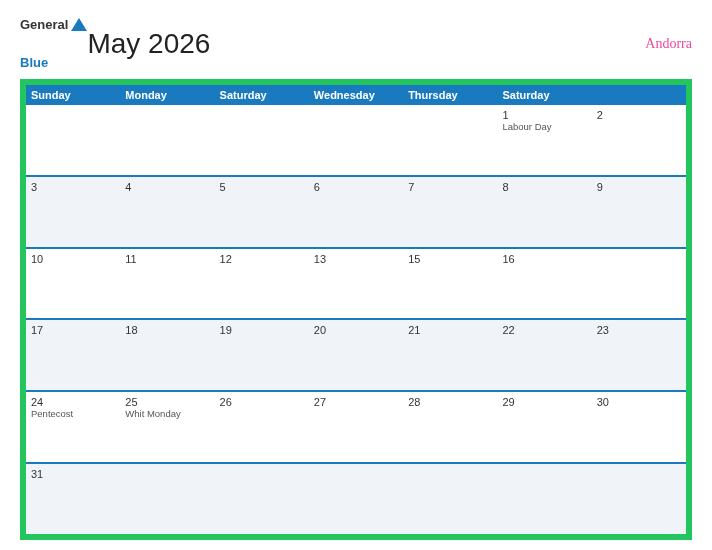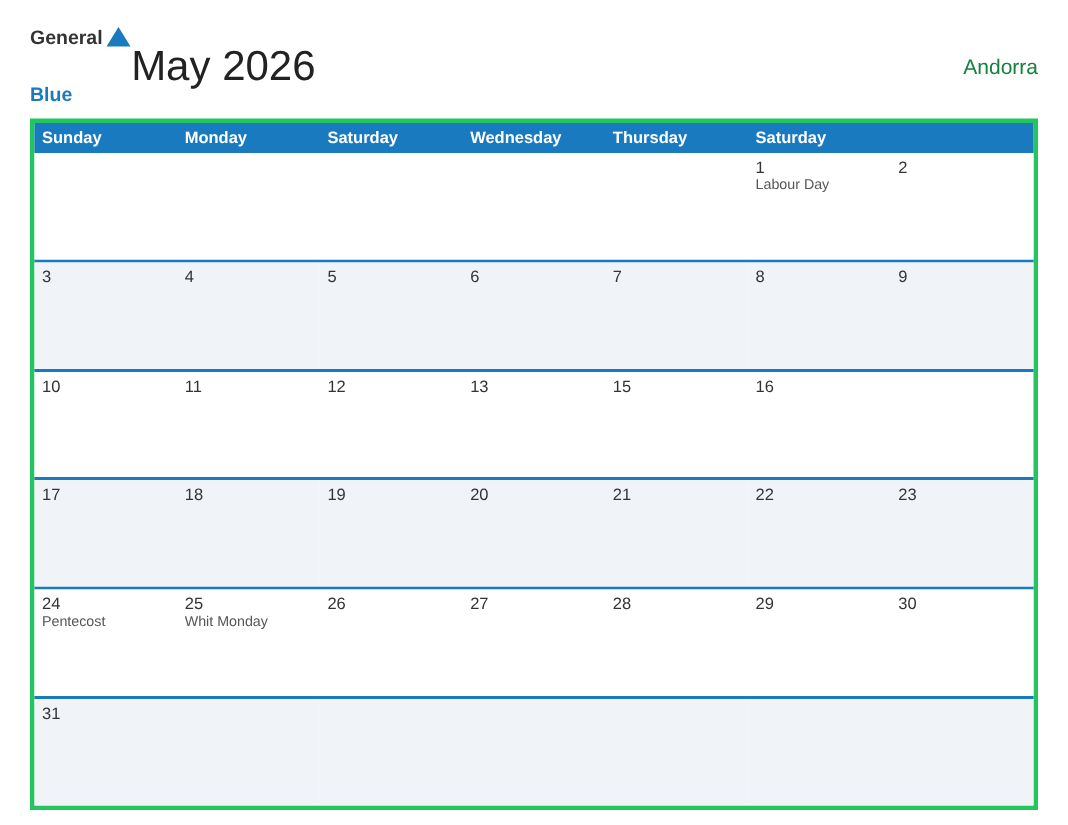--- a/index.html
+++ b/index.html
@@ -62,30 +62,31 @@
     }
     .month-title {
       font-size: 28px;
       font-weight: normal;
       color: #222;
       text-align: left;
       flex: 1;
     }
     .region {
       font-size: 14px;
-      color: #15803d;
+      color: #ec4899;
       font-weight: normal;
       min-width: 70px;
       text-align: right;
+      font-family: Liberation Serif, serif;
     }
     .calendar {
       flex: 1;
       display: flex;
       flex-direction: column;
-      border: 3px solid #22c55e;
+      border: 6px solid #22c55e;
     }
     .cal-header-row {
       display: grid;
       grid-template-columns: repeat(7, 1fr);
       background: #1a7abf;
     }
     .cal-header-cell {
       color: #fff;
       font-size: 11px;
       font-weight: bold;

